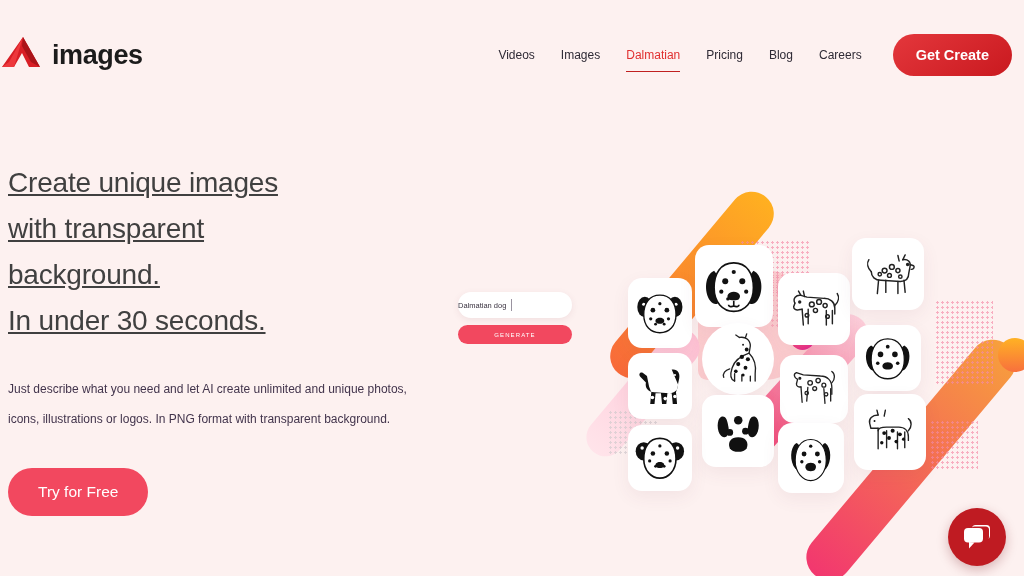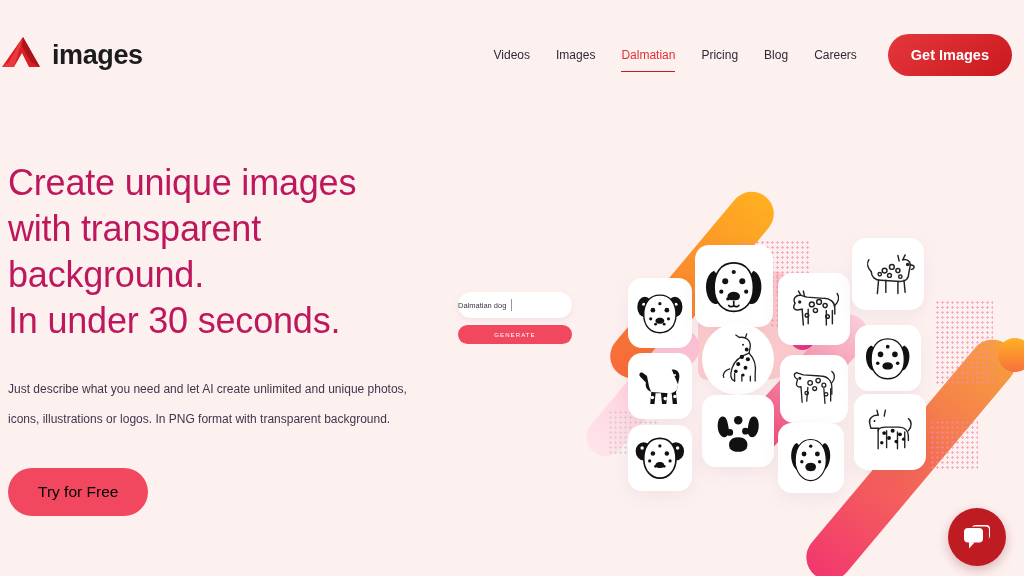--- a/index.html
+++ b/index.html
@@ -38,29 +38,30 @@
     margin-left: 18px;
     background: linear-gradient(145deg, #e4373c, #c9191f);
     color: #fff; font-size: 14.5px; font-weight: bold;
     border: none; border-radius: 22px; padding: 13px 23px;
     cursor: pointer; white-space: nowrap;
   }
 
   
   .hero-left { position: absolute; left: 8px; top: 160px; width: 440px; z-index: 30; }
   .headline {
-    font-size: 36px; line-height: 46px; color: #be185d; font-weight: normal;
+    font-size: 28px; line-height: 46px; color: #404040; font-weight: normal;
     letter-spacing: -0.2px;
+    text-decoration: underline;
   }
   .subcopy {
     margin-top: 30px; font-size: 12px; line-height: 30px; color: #42344c;
     width: 430px;
   }
   .try-free {
-    margin-top: 34px; background: #f2485f; color: #000000;
+    margin-top: 34px; background: #f2485f; color: #ffffff;
     font-size: 15.5px; border: none; border-radius: 26px;
     padding: 15px 30px; cursor: pointer;
   }
 
   
   .collage { position: absolute; left: 440px; top: 120px; width: 584px; height: 456px; z-index: 10; }
 
   .bar {
     position: absolute; border-radius: 30px;
   }
@@ -185,21 +186,21 @@
       <span class="brand-text">images</span>
     </div>
 
     <div class="nav">
       <div class="nav-item">Videos</div>
       <div class="nav-item">Images</div>
       <div class="nav-item active">Dalmatian</div>
       <div class="nav-item">Pricing</div>
       <div class="nav-item">Blog</div>
       <div class="nav-item">Careers</div>
-      <button class="get-started">Get Images</button>
+      <button class="get-started">Get Create</button>
     </div>
   </div>
 
   <div class="hero-left">
     <h1 class="headline">
       <span>Create unique images</span><br>
       <span>with transparent</span><br>
       <span>background.</span><br>
       <span>In under 30 seconds.</span>
     </h1>

